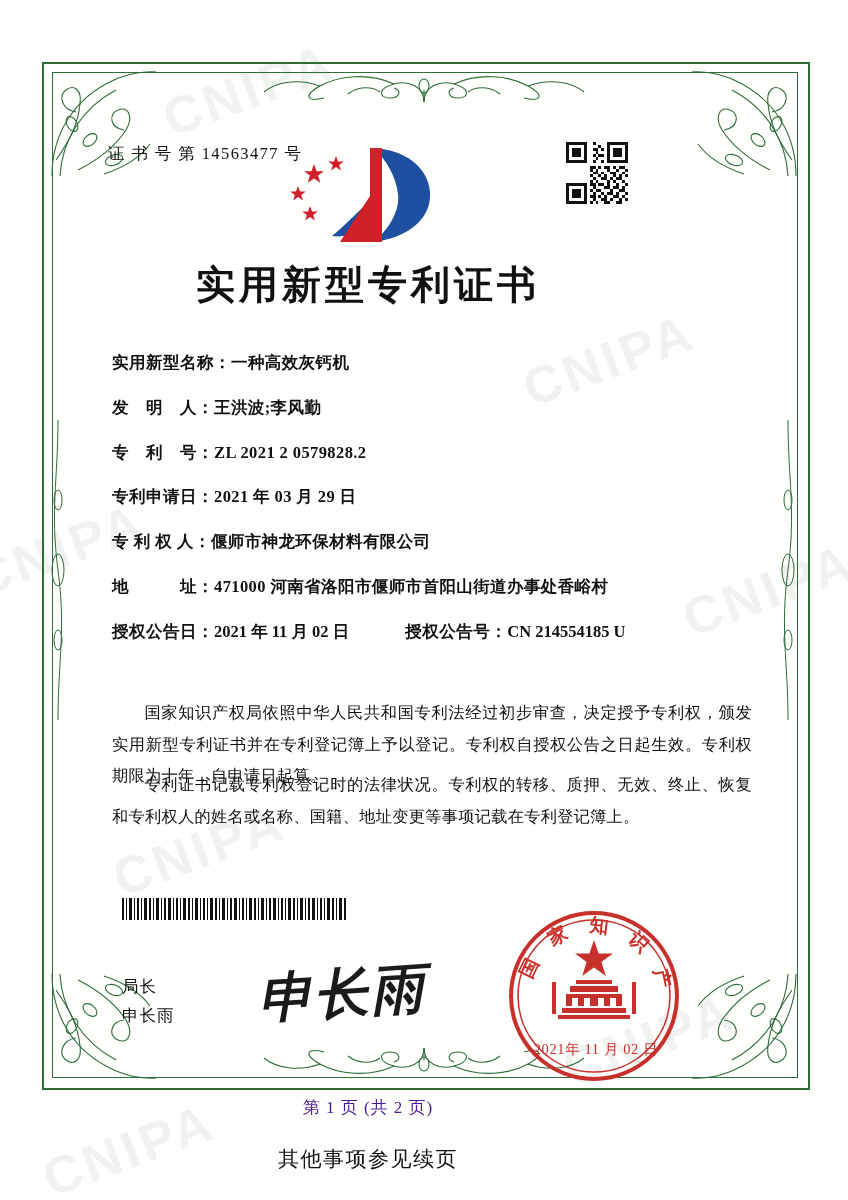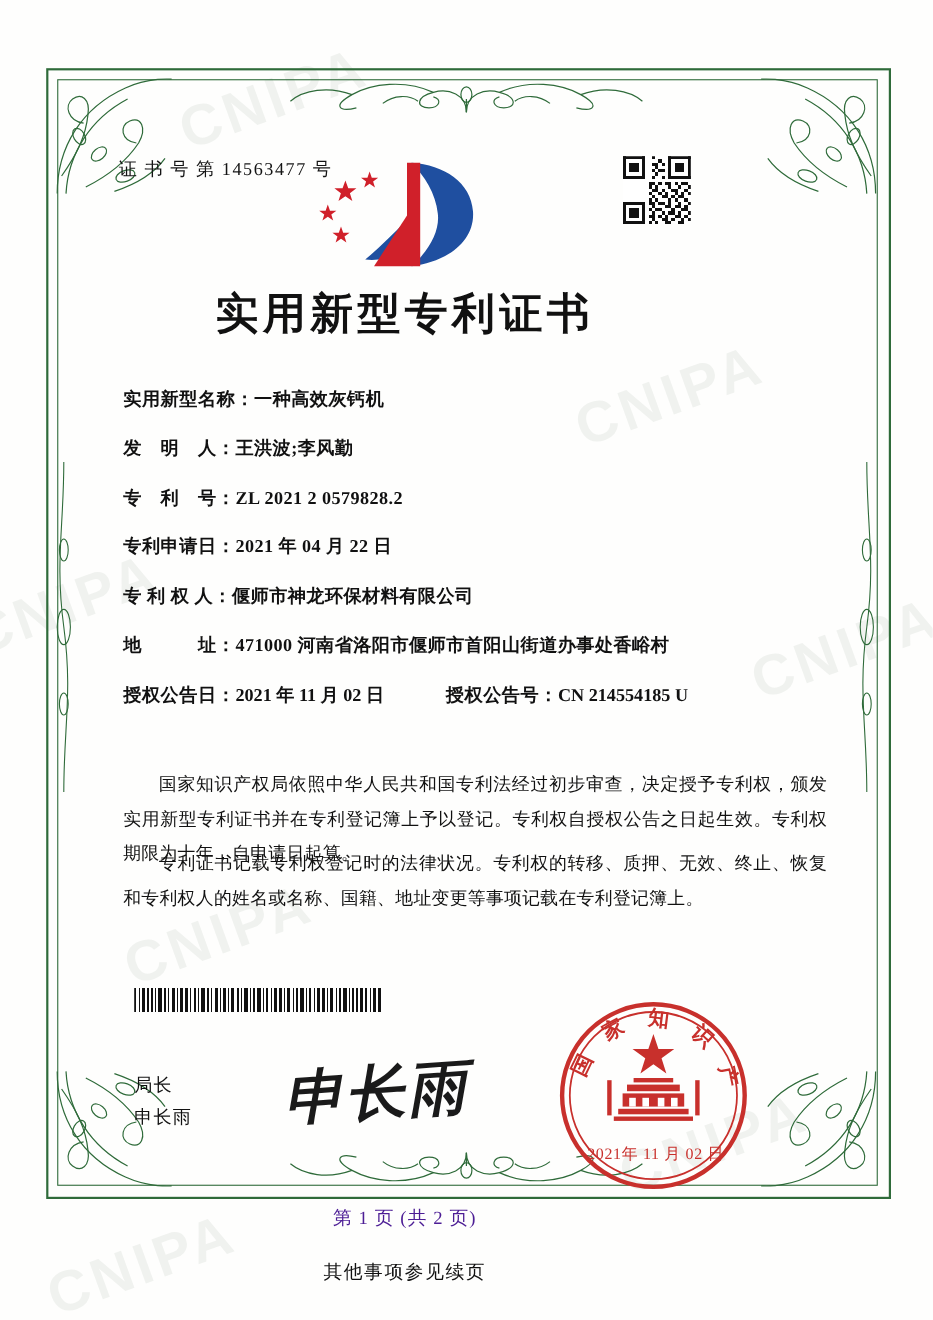--- a/index.html
+++ b/index.html
@@ -244,21 +244,21 @@
     font-size: 17px;
     color: #4c1d95;
     letter-spacing: 1px;
   }
   .footer-note {
     position: absolute;
     left: 0;
     right: 0;
     top: 1145px;
     text-align: center;
-    font-size: 17px;
+    font-size: 21px;
     color: #111;
     letter-spacing: 1.5px;
   }
 </style>
 </head>
 <body>
 
 <div id="page">
 
   <div class="watermarks">
@@ -497,21 +497,21 @@
       <div class="field-row">
         <span class="field-label">发　明　人：</span>
         <span class="field-value">王洪波;李风勤</span>
       </div>
       <div class="field-row">
         <span class="field-label">专　利　号：</span>
         <span class="field-value">ZL 2021 2 0579828.2</span>
       </div>
       <div class="field-row">
         <span class="field-label">专利申请日：</span>
-        <span class="field-value">2021 年 04 月 22 日</span>
+        <span class="field-value">2021 年 03 月 29 日</span>
       </div>
       <div class="field-row">
         <span class="field-label">专 利 权 人：</span>
         <span class="field-value">偃师市神龙环保材料有限公司</span>
       </div>
       <div class="field-row">
         <span class="field-label">地　　　址：</span>
         <span class="field-value">471000 河南省洛阳市偃师市首阳山街道办事处香峪村</span>
       </div>
       <div class="field-row dual">

